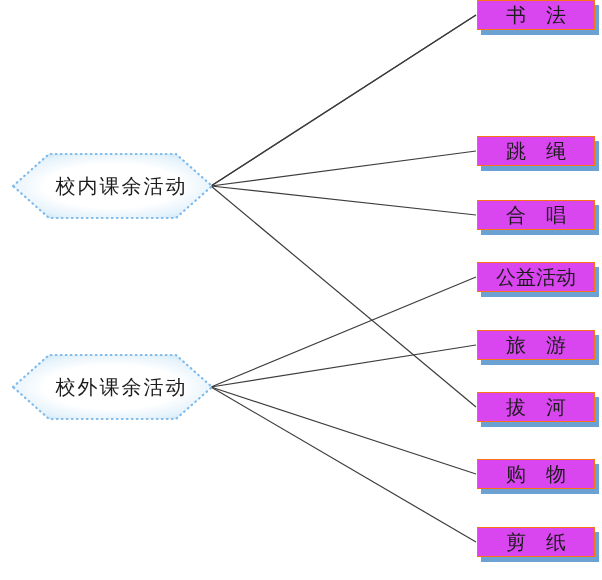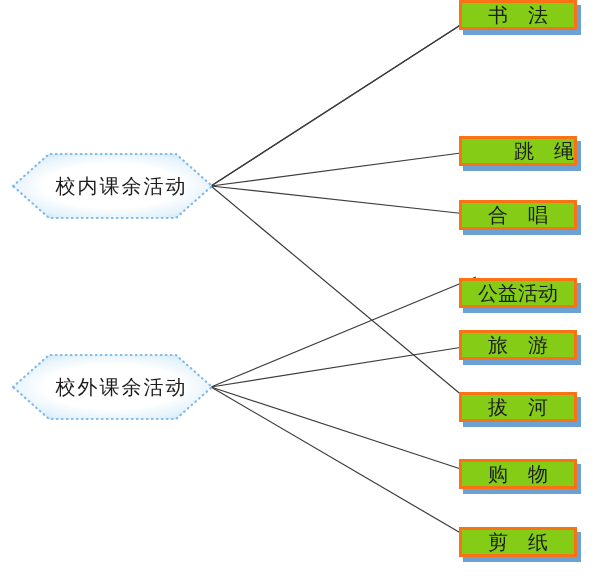--- a/index.html
+++ b/index.html
@@ -21,32 +21,32 @@
   .hex-node.n0{top:151px;}
   .hex-node.n1{top:352px;}
   .hex-node svg{position:absolute;left:0;top:0;}
   .hex-label{
     position:absolute;left:9px;top:0;width:100%;height:100%;
     display:flex;align-items:center;justify-content:center;
     font-size:20px;letter-spacing:2px;color:#1c1c1c;
   }
   
   .activity-box{
-    position:absolute;left:459px;width:118px;height:30px;
-    background:#84cc16;
-    border:3px solid #f97316;
+    position:absolute;left:477px;width:118px;height:30px;
+    background:#d946ef;
+    border:1px solid #f97316;
     box-sizing:border-box;
     box-shadow:4px 5px 0 #6ba2d3;
     display:flex;align-items:center;justify-content:center;
   }
   .activity-box:nth-of-type(1){top:6px;}
   .activity-box:nth-of-type(2){top:69px;}
-  .activity-box:nth-of-type(3){top:136px;justify-content:flex-end;}
+  .activity-box:nth-of-type(3){top:136px;}
   .activity-box:nth-of-type(4){top:200px;}
-  .activity-box:nth-of-type(5){top:262px;margin-top:16px;}
+  .activity-box:nth-of-type(5){top:262px;}
   .activity-box:nth-of-type(6){top:330px;}
   .activity-box:nth-of-type(7){top:392px;}
   .activity-box:nth-of-type(8){top:459px;}
   .activity-box:nth-of-type(9){top:527px;}
   .box-label{
     font-size:20px;color:#1c1c1c;white-space:pre;line-height:1;
   }
 </style>
 </head>
 <body>

